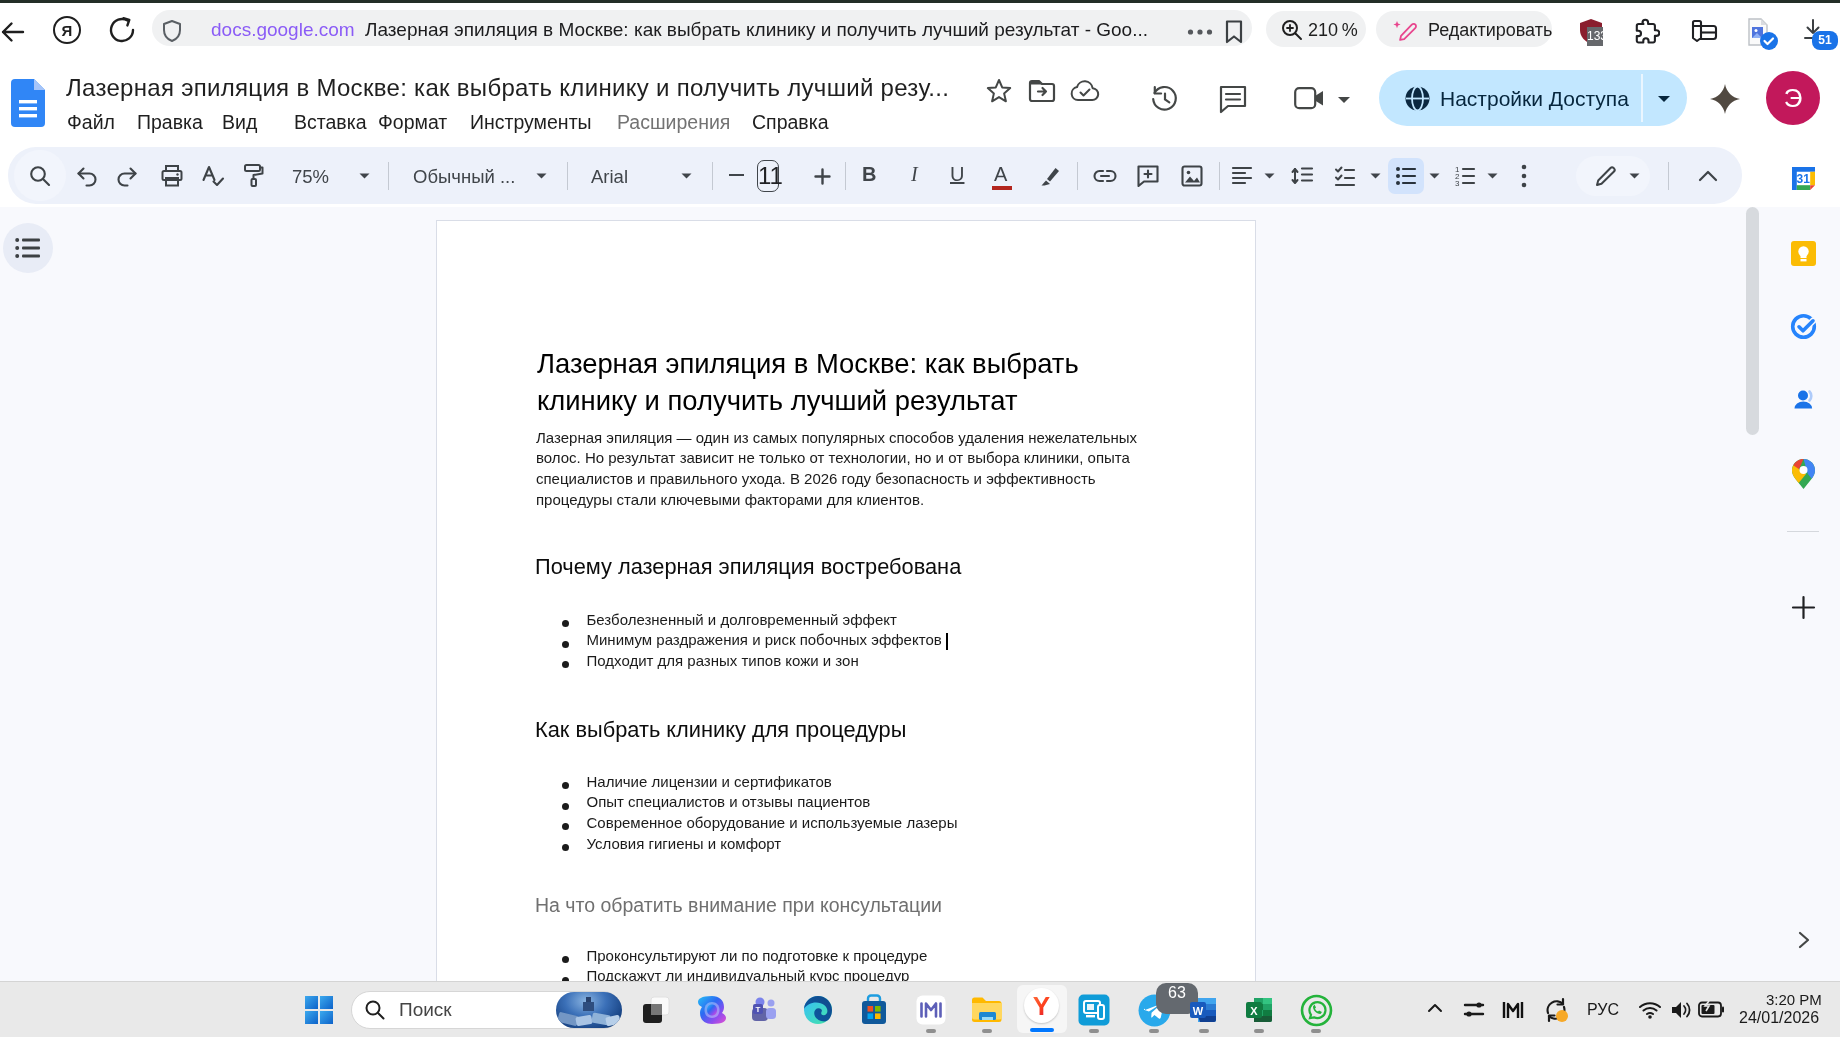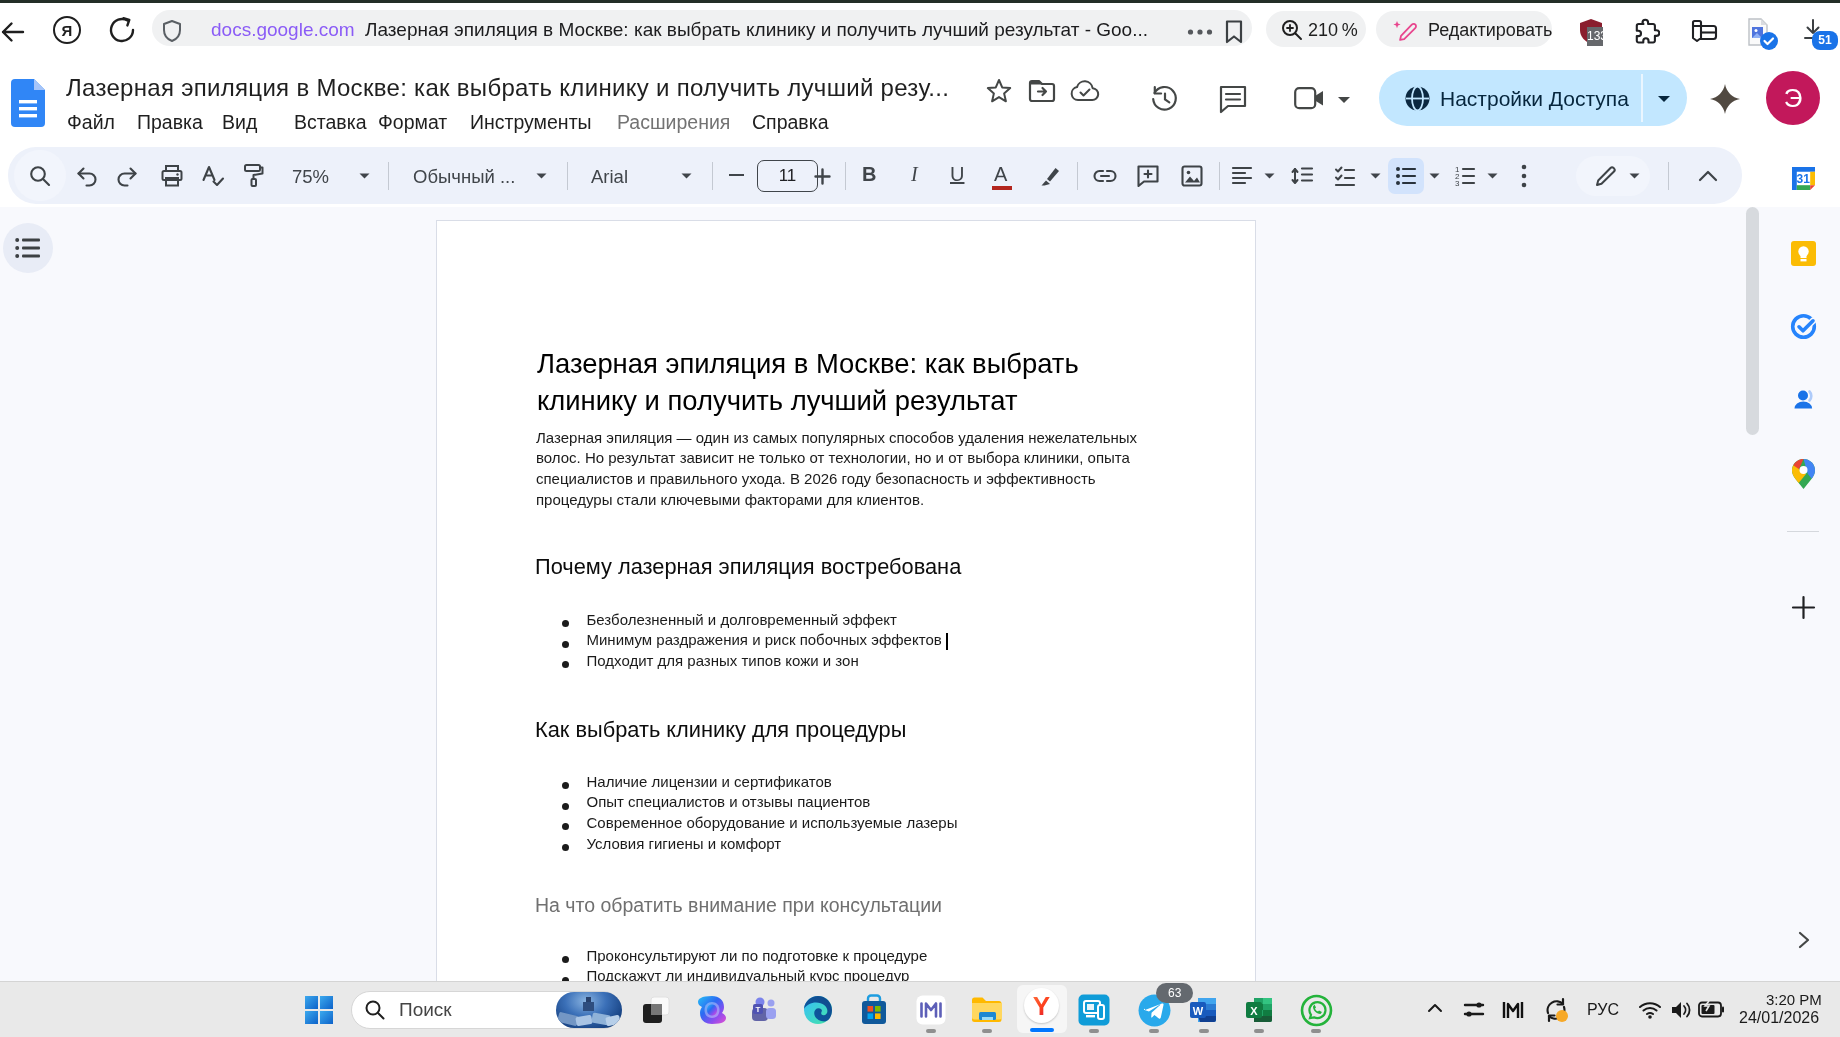--- a/index.html
+++ b/index.html
@@ -216,21 +216,21 @@
   <svg class="abs" style="left:535px;top:172px;" width="13" height="9" viewBox="0 0 13 9">
       <path d="M1.5 1.5 l5 5 5-5 Z" fill="#40454a"></path>
     </svg>
   <div class="abs" style="left:567px;top:162px;width:1px;height:28px;background:#c4c9d2;"></div>
   <div class="abs" style="left:591px;top:166px;font-size:18.5px;color:#40454a;">Arial</div>
   <svg class="abs" style="left:680px;top:172px;" width="13" height="9" viewBox="0 0 13 9">
       <path d="M1.5 1.5 l5 5 5-5 Z" fill="#40454a"></path>
     </svg>
   <div class="abs" style="left:712px;top:162px;width:1px;height:28px;background:#c4c9d2;"></div>
   <div class="abs" style="left:729px;top:174px;width:15px;height:2.4px;background:#40454a;"></div>
-  <div class="abs" style="left:757px;top:160px;width:61px;height:32px;border:1.6px solid #40454a;border-radius:7px;font-size:17px;color:#202124;text-align:center;line-height:29px;">11</div>
+  <div class="abs" style="left:757px;top:160px;width:22px;height:32px;border:1.6px solid #40454a;border-radius:7px;font-size:24px;color:#202124;text-align:center;line-height:29px;">11</div>
   <svg class="abs" style="left:814px;top:168px;" width="17" height="17" viewBox="0 0 17 17">
       <path d="M8.5 1.5 v14 M1.5 8.5 h14" stroke="#40454a" stroke-width="2.4" stroke-linecap="round"></path>
     </svg>
   <div class="abs" style="left:845px;top:162px;width:1px;height:28px;background:#c4c9d2;"></div>
   <div class="abs" style="left:862px;top:163px;font-size:20px;font-weight:bold;color:#40454a;">B</div>
   <div class="abs" style="left:911px;top:163px;font-size:20px;font-style:italic;font-weight:500;color:#40454a;font-family:'Liberation Serif',serif;">I</div>
   <div class="abs" style="left:950px;top:163px;font-size:20px;text-decoration:underline;color:#40454a;">U</div>
   <div class="abs" style="left:994px;top:163px;font-size:20px;color:#40454a;">A</div>
   <div class="abs" style="left:992px;top:186px;width:20px;height:4px;background:#b3261e;"></div>
 
@@ -523,21 +523,21 @@
     <rect x="6" y="7" width="16" height="12" rx="2" stroke="#fff" stroke-width="2" fill="none"></rect>
     <rect x="9" y="10" width="7" height="6" fill="#fff" opacity="0.9"></rect>
     <rect x="20" y="11" width="6" height="14" rx="2" stroke="#fff" stroke-width="2" fill="#0f9cd8"></rect>
     <rect x="8" y="21" width="9" height="2.4" fill="#fff"></rect>
   </svg>
 
   <svg class="abs" style="left:1138px;top:12px;" width="33" height="33" viewBox="0 0 33 33">
     <circle cx="16.5" cy="16.5" r="16" fill="#29a9eb"></circle>
     <path d="M7 16 l17-6.5 c1-.4 1.8.2 1.5 1.6 l-2.7 12.5 c-.25 1.1-1 1.35-1.9.8 l-4.5-3.3 -2.2 2.1 c-.3.3-.5.4-1 .4 l.35-4.8 8.6-7.8 c.4-.35-.1-.55-.6-.2 l-10.6 6.7 -4.4-1.4 c-1-.3-1-.95.45-1.3 Z" fill="#fff"></path>
   </svg>
-  <div class="abs" style="left:1156px;top:1px;min-width:22px;height:20px;background:#64696f;border-radius:10px;color:#fff;font-size:12px;text-align:center;line-height:20px;padding:0 12px;">63</div>
+  <div class="abs" style="left:1156px;top:1px;min-width:22px;height:31px;background:#64696f;border-radius:10px;color:#fff;font-size:16px;text-align:center;line-height:20px;padding:0 12px;">63</div>
 
   <svg class="abs" style="left:1189px;top:13px;" width="30" height="30" viewBox="0 0 30 30">
     <path d="M9 3 h16 a2 2 0 0 1 2 2 v20 a2 2 0 0 1 -2 2 h-16 Z" fill="#41a5ee"></path>
     <path d="M9 3 h18 v6 h-18 Z" fill="#41a5ee"></path>
     <path d="M9 9 h18 v6 h-18 Z" fill="#2b7cd3"></path>
     <path d="M9 15 h18 v6 h-18 Z" fill="#185abd"></path>
     <path d="M9 21 h18 v4 a2 2 0 0 1 -2 2 h-14 Z" fill="#103f91"></path>
     <rect x="1" y="7" width="16" height="16" rx="2" fill="#185abd"></rect>
     <text x="9" y="19.5" font-size="11" font-weight="bold" fill="#fff" text-anchor="middle">W</text>
   </svg>

